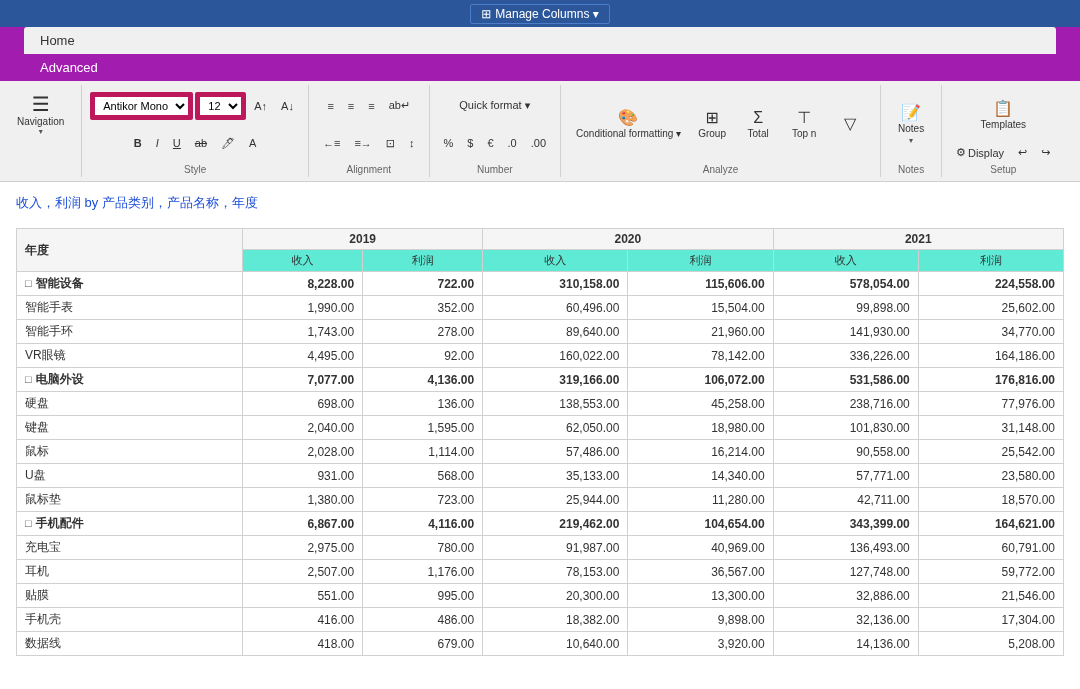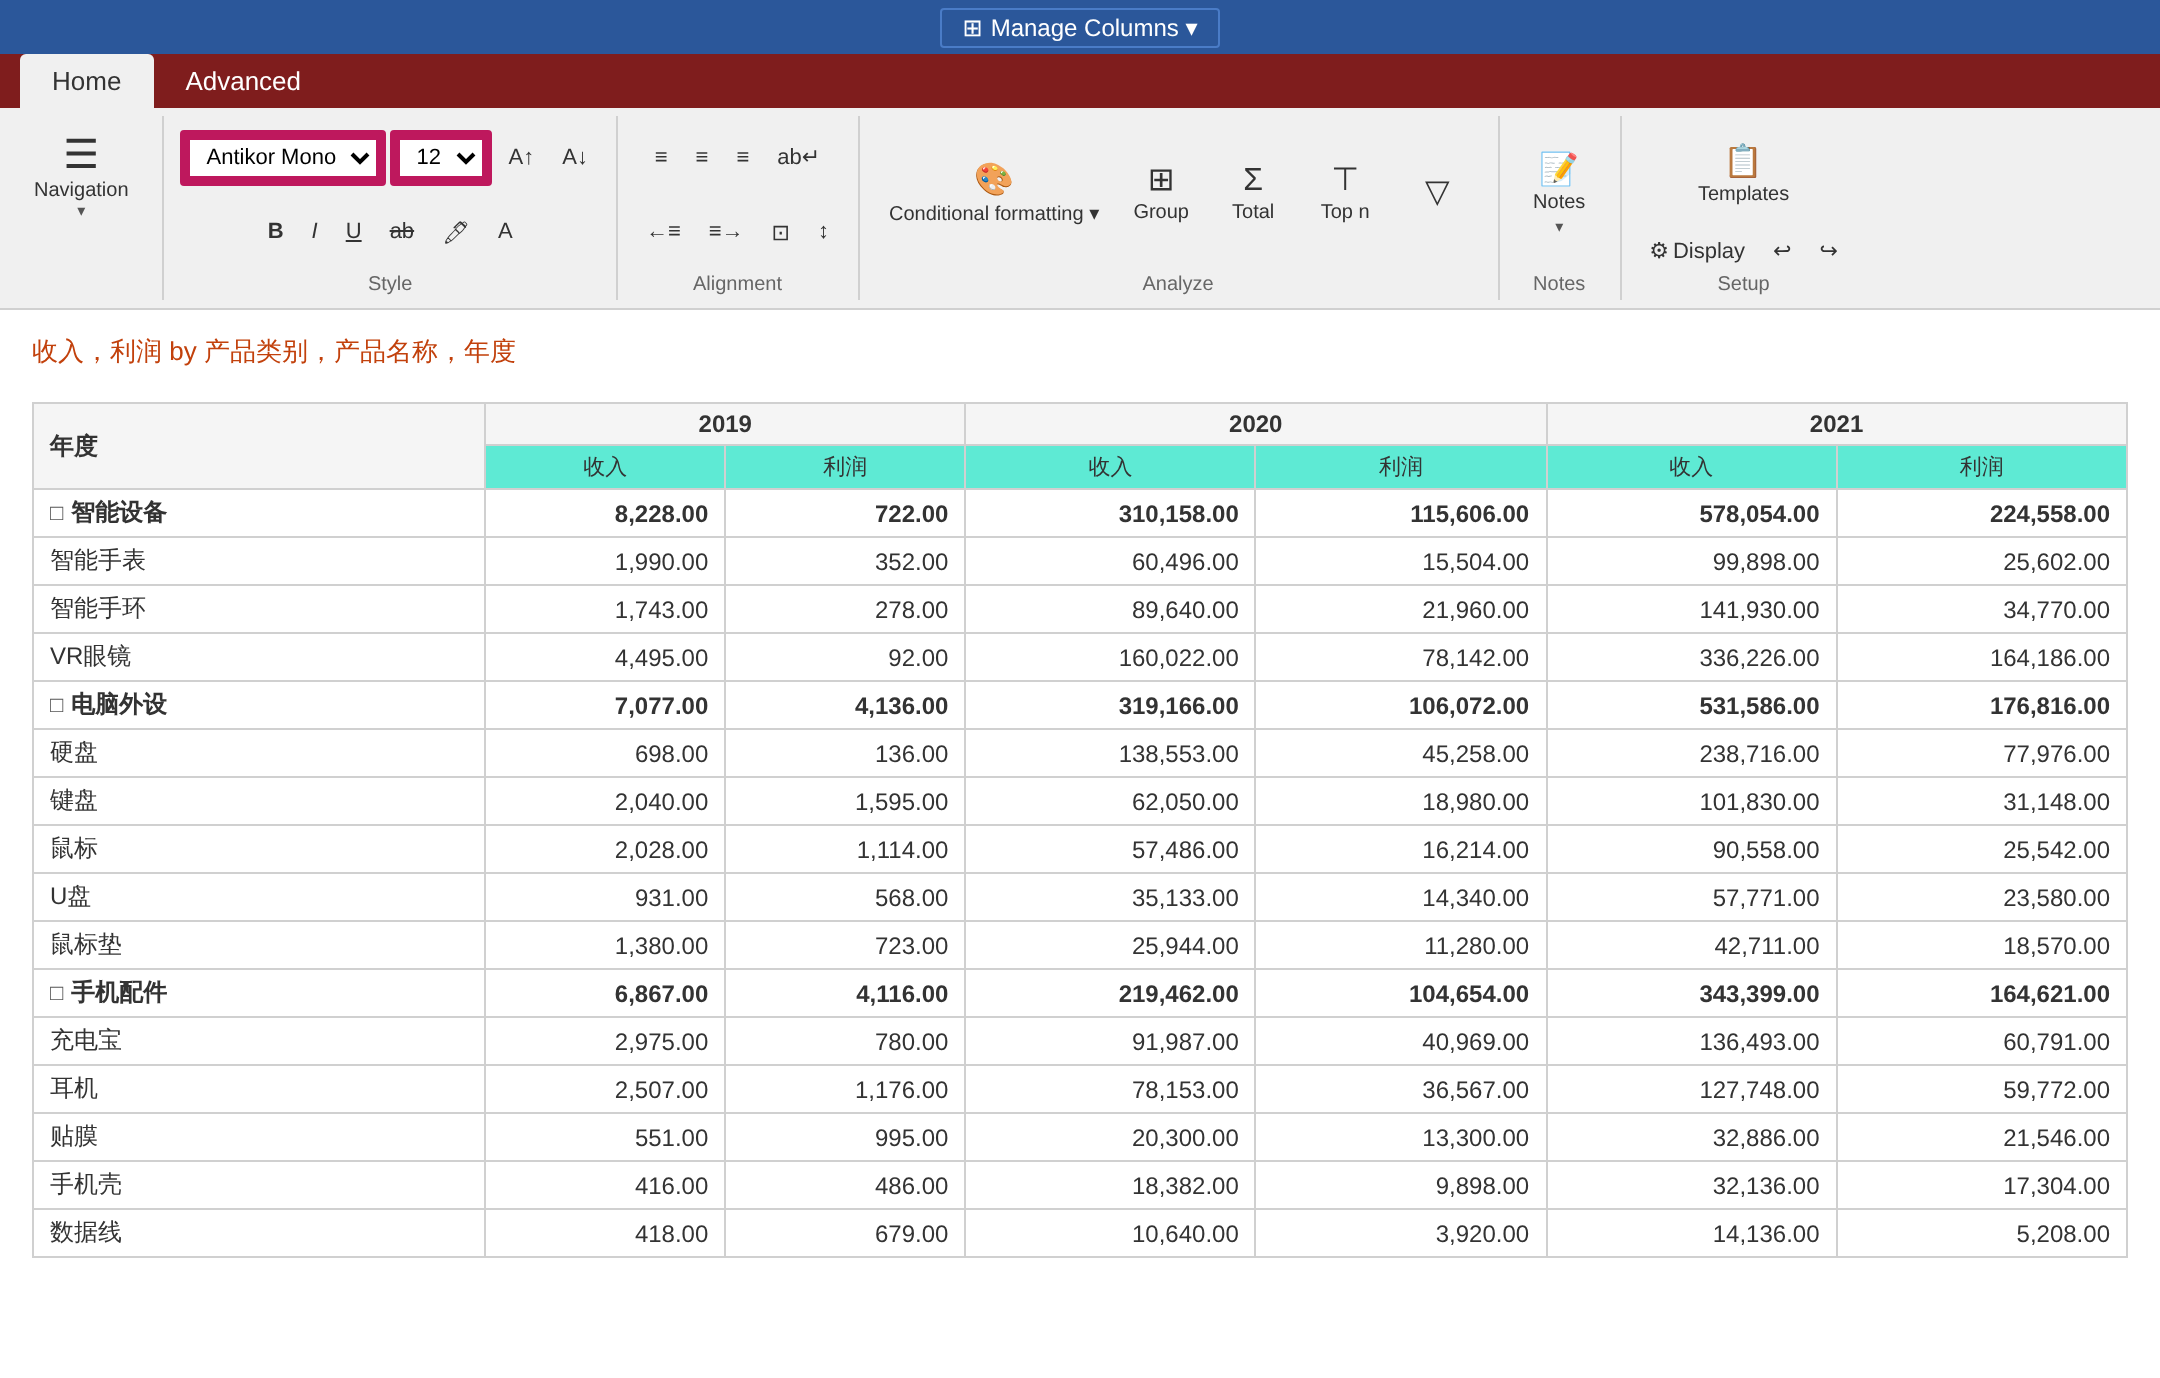--- a/index.html
+++ b/index.html
@@ -29,23 +29,24 @@
       cursor: pointer;
       font-size: 12px;
       display: flex;
       align-items: center;
       gap: 4px;
       border-radius: 2px;
     }
 
     
     .ribbon-tabs {
-      background: #7f1d1d;
-      display: flex;
-      padding: 0 10px;
+      background: #a21caf;
+      display: flex;
+      padding: 0 24px;
+      flex-direction: column;
     }
     .ribbon-tab {
       padding: 6px 16px;
       color: white;
       cursor: pointer;
       font-size: 13px;
       border-radius: 3px 3px 0 0;
     }
     .ribbon-tab.active {
       background: #f0f0f0;
@@ -130,21 +131,21 @@
     
     .content {
       background: white;
       padding: 12px 16px;
       height: calc(689px - 130px);
       overflow: auto;
     }
     .report-title {
       font-size: 13px;
       margin-bottom: 16px;
-      color: #c2410c;
+      color: #1d4ed8;
     }
 
     
     .data-table {
       border-collapse: collapse;
       font-size: 12px;
       width: 100%;
     }
     .data-table th, .data-table td {
       border: 1px solid #d0d0d0;
@@ -270,20 +271,35 @@
     </div>
     <div class="ribbon-row">
       <button class="ribbon-btn">←≡</button>
       <button class="ribbon-btn">≡→</button>
       <button class="ribbon-btn">⊡</button>
       <button class="ribbon-btn">↕</button>
     </div>
     <div class="ribbon-group-label">Alignment</div>
   </div>
 
+  <div class="ribbon-group">
+    <div class="ribbon-row">
+      <button class="ribbon-btn">
+        <span>Quick format ▾</span>
+      </button>
+    </div>
+    <div class="ribbon-row">
+      <button class="ribbon-btn">%</button>
+      <button class="ribbon-btn">$</button>
+      <button class="ribbon-btn">€</button>
+      <button class="ribbon-btn">.0</button>
+      <button class="ribbon-btn">.00</button>
+    </div>
+    <div class="ribbon-group-label">Number</div>
+  </div>
 
   <div class="ribbon-group">
     <div class="ribbon-row">
       <button class="ribbon-btn large">
         <span class="icon">🎨</span>
         <span>Conditional formatting ▾</span>
       </button>
       <button class="ribbon-btn large">
         <span class="icon">⊞</span>
         <span>Group</span>

